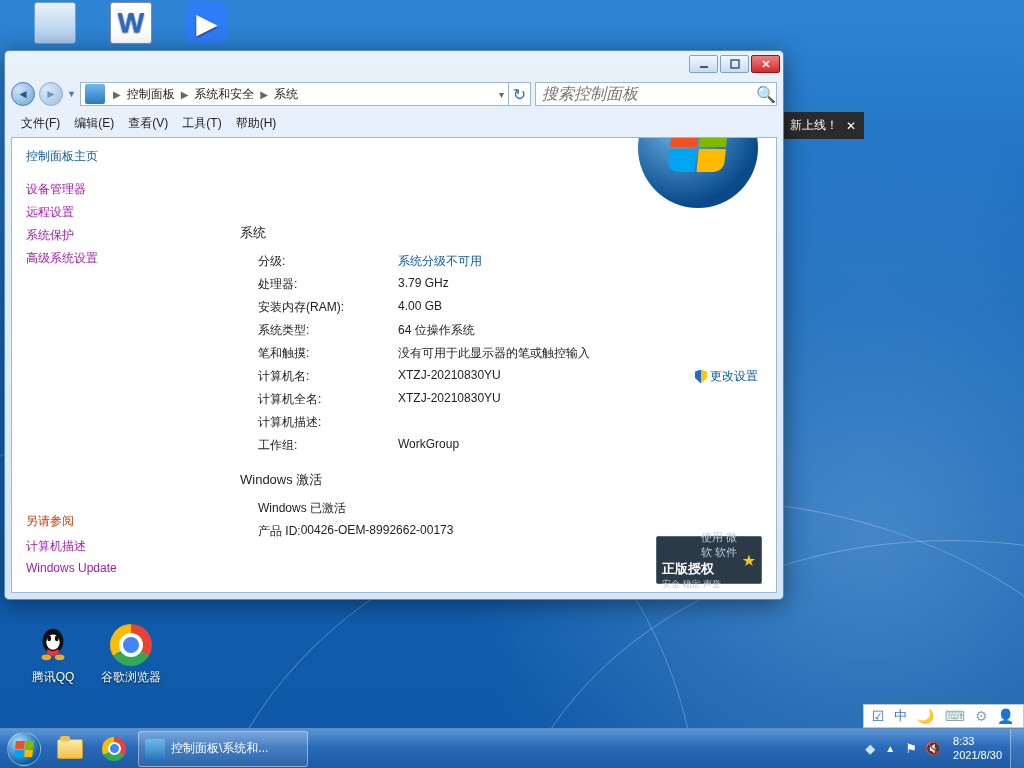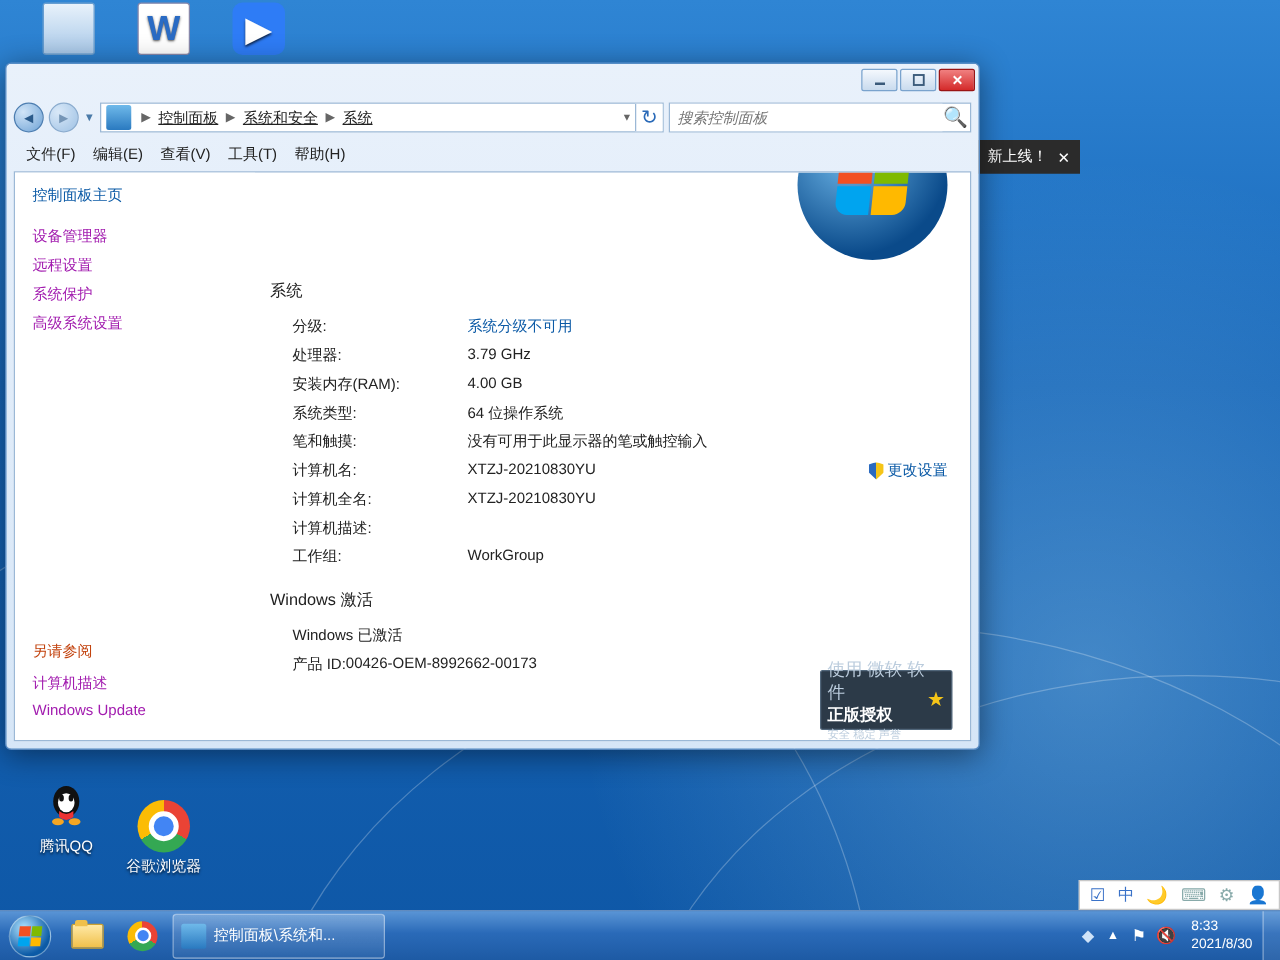--- a/index.html
+++ b/index.html
@@ -44,31 +44,31 @@
 .winbtns{display:flex; gap:2px; margin-right:3px;}
 .winbtn{width:29px; height:18px; background:linear-gradient(#f4f8fd,#c9dbee); border:1px solid #7aa3cd; border-radius:2px; display:flex; align-items:center; justify-content:center; font-size:10px; color:#3a5a7a;}
 .winbtn.close{background:linear-gradient(#f08080,#d42a2a); border-color:#9a1414; color:#fff;}
 .winbtn svg{width:10px;height:10px;}
 
 .addrbar{height:30px; margin:0 6px 0 6px; display:flex; align-items:center; gap:4px;}
 .navbtn{width:24px;height:24px;border-radius:50%;background:radial-gradient(circle at 30% 30%,#d0e4f7,#6fa3d6);border:1px solid #4c7db0;display:flex;align-items:center;justify-content:center;color:#2a5a8a;font-size:12px;}
 .dropdown-arrow{color:#4a7aa8;font-size:9px;}
 .addrbox{flex:1; height:24px; background:#fff; border:1px solid #9bb8d6; display:flex; align-items:center;}
 .crumb-icon{width:20px;height:20px;margin:0 4px;background:linear-gradient(#6fb9ea,#2a7ac0);border-radius:2px;}
-.crumb{font-size:12px; color:#222; padding:0 2px;text-decoration:underline;}
+.crumb{font-size:12px; color:#222; padding:0 2px;}
 .sep{color:#666;font-size:10px;padding:0 4px;}
 .refresh{width:22px; height:22px; border-left:1px solid #9bb8d6; display:flex;align-items:center;justify-content:center;color:#2a6ab8;background:#fff;}
 .searchbox{width:242px;height:24px;background:#fff;border:1px solid #9bb8d6;display:flex;align-items:center;}
-.searchbox input{border:0;outline:0;flex:1;height:100%;padding:0 6px;font-size:12px;color:#7a7a7a;font-style:italic;}
+.searchbox input{border:0;outline:0;flex:1;height:100%;padding:0 6px;font-size:16px;color:#7a7a7a;font-style:italic;}
 .searchbox .mag{width:22px;text-align:center;color:#5a8ac0;}
 
 .menubar{height:22px;margin:4px 6px 0;font-size:12px;color:#222;display:flex;gap:2px;padding:0 4px;}
 .menubar span{padding:2px 6px;}
 
-.body{position:absolute; left:6px; right:6px; top:86px; bottom:6px; background:#fff; border:1px solid #9bb8d6; display:flex; overflow:hidden;}
+.body{position:absolute; left:6px; right:6px; top:86px; bottom:6px; background:#fff; border:1px solid #9bb8d6; display:flex; overflow:hidden;gap:24px;}
 .sidebar{width:192px; background:#fff; border-right:0; padding:10px 0 0 14px; font-size:12px;}
 .sidebar .sec{margin-bottom:16px;}
 .sidebar .headlink{color:#0b5aa6; margin-bottom:10px; display:block;}
 .navlink{display:block;color:#a21caf;margin:6px 0;}
 .sidebar .also{color:#c2410c;margin-bottom:8px;}
 
 .content{flex:1;position:relative;padding:10px 18px 10px 12px;font-size:12px;color:#222;overflow:hidden;}
 .winlogo{position:absolute; right:18px; top:-50px; width:120px; height:120px;}
 .winlogo .orb{width:120px;height:120px;border-radius:50%;background:radial-gradient(circle at 35% 30%,#6fb8ea,#0a4a8a 70%);display:flex;align-items:center;justify-content:center;}
 .winlogo .flag{width:56px;height:48px;display:grid;grid-template-columns:1fr 1fr;grid-template-rows:1fr 1fr;gap:2px;transform:skewX(-6deg);}
@@ -82,21 +82,21 @@
 .row .k{width:140px;}
 .row .v{flex:1;}
 .row .extra{width:90px;}
 .linkv{color:#0b5aa6;}
 .section-h2{margin:14px 0 8px;}
 .change{color:#0b5aa6;display:inline-flex;align-items:center;gap:3px;}
 .shield{width:12px;height:14px;display:inline-block;background:linear-gradient(90deg,#2a6ac0 50%,#f5c518 50%);clip-path:polygon(50% 0,100% 15%,100% 60%,50% 100%,0 60%,0 15%);}
 
 .genuine-badge{position:absolute;right:14px;bottom:8px;width:106px;height:48px;background:#2c3a48;border:1px solid #51667a;display:flex;align-items:center;gap:0;color:#fff;font-size:10px;padding:3px 5px;border-radius:2px;}
 .genuine-badge .txt .big{font-size:13px;font-weight:bold;color:#fff;}
-.genuine-badge .txt .sm1{color:#bcd;font-size:14px;}
+.genuine-badge .txt .sm1{color:#bcd;font-size:11px;margin-left:39px;}
 .genuine-badge .txt .sm2{color:#bcd;font-size:9px;}
 .genuine-badge .star{margin-left:auto;color:#f5c518;font-size:16px;}
 
 
 .quickbar{position:absolute;right:0;bottom:40px;height:24px;background:#fff;display:flex;align-items:center;gap:10px;padding:0 8px;border:1px solid #c8c8c8;}
 .quickbar span{font-size:14px;color:#3a72c8;}
 .quickbar .cn{font-size:13px;}
 .quickbar .moon{color:#3a72c8;}
 .quickbar .person{color:#9aa4b0;}
 
@@ -149,21 +149,21 @@
           <ellipse cx="20" cy="17" rx="7" ry="8" fill="#fff"></ellipse>
           <ellipse cx="16" cy="13" rx="2" ry="3" fill="#111"></ellipse>
           <ellipse cx="24" cy="13" rx="2" ry="3" fill="#111"></ellipse>
           <path d="M14 24q6 5 12 0v5q-6 5-12 0z" fill="#e33"></path>
           <ellipse cx="13" cy="33" rx="5" ry="3" fill="#f5a623"></ellipse>
           <ellipse cx="27" cy="33" rx="5" ry="3" fill="#f5a623"></ellipse>
         </svg>
     </div>
     <span>腾讯QQ</span>
   </div>
-  <div class="desk-icon di-chrome" style="left:96px;top:640px">
+  <div class="desk-icon di-chrome" style="left:96px;top:624px">
     <div class="glyph"></div>
     <span>谷歌浏览器</span>
   </div>
 
   <div class="notify">
     <span>新上线！</span>
     <span class="x">✕</span>
   </div>
 
   <div class="window">

